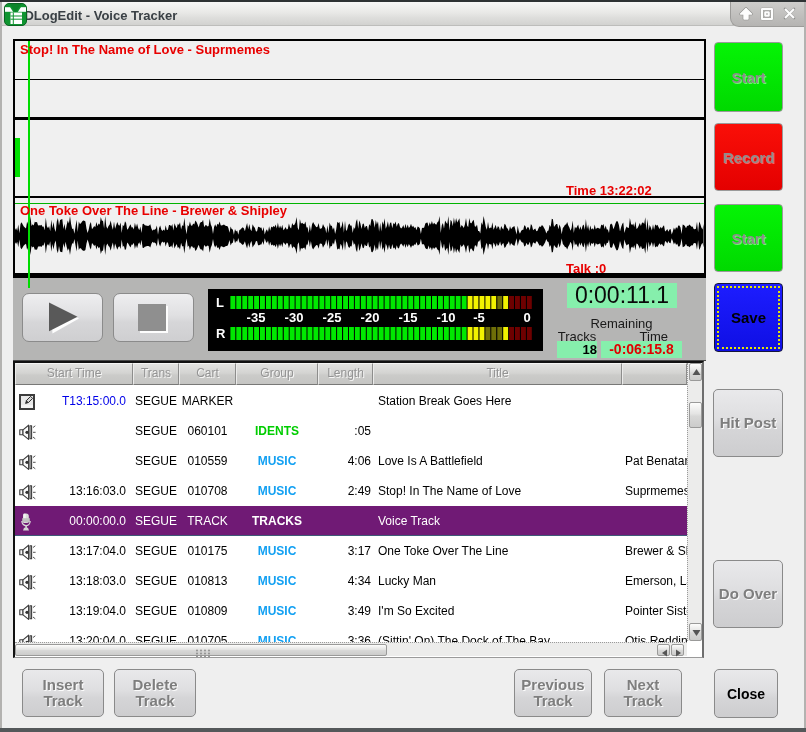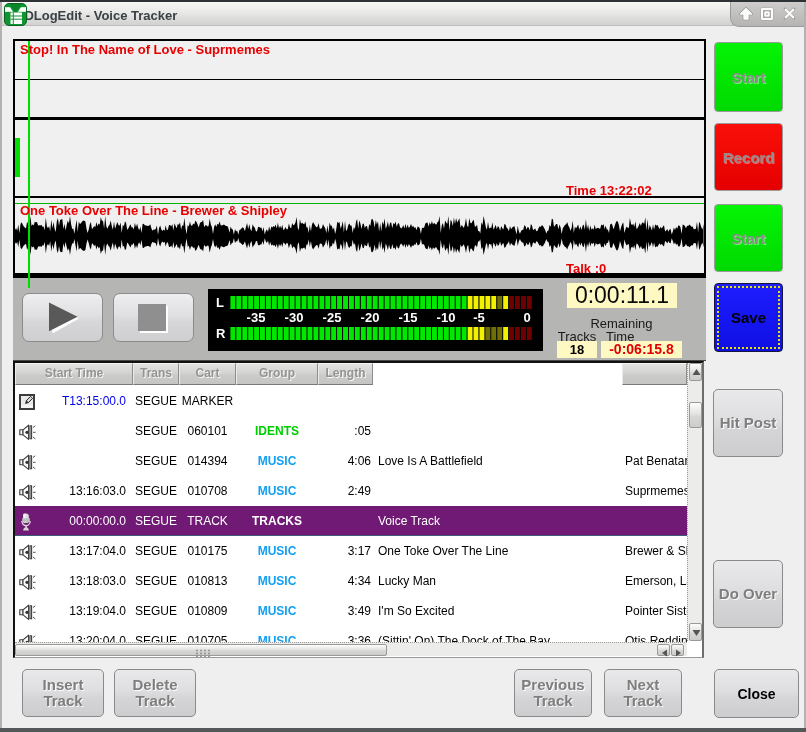--- a/index.html
+++ b/index.html
@@ -12,27 +12,27 @@
   #wintab { left:730px; top:2px; width:76px; height:25px; background:linear-gradient(#cecdcb,#b5b4b2); border-left:1px solid #9c9b99; border-bottom:1px solid #9c9b99; border-radius:0 0 0 9px; }
   #lborder { left:0; top:2px; width:2px; height:727px; background:#b3b2b0; }
   #rborder { left:804px; top:2px; width:2px; height:727px; background:#b3b2b0; }
   #bborder { left:0; top:728px; width:806px; height:4px; background:#54585a; }
   
   .pane { background:#f0f0f0; border:2px solid #000; }
   .redlab { position:absolute; color:#e80000; font-weight:bold; font-size:13px; white-space:pre; }
   
   #transport { left:13px; top:278px; width:693px; height:83px; background:#b5b5b4; border-bottom:1px solid #484848; }
   .tbtn { position:absolute; top:15px; width:81px; height:49px; background:linear-gradient(#eeeef0,#e0e0e2 45%,#d6d6d8 60%,#cfcfd1); border:1px solid #8b8b8b; border-radius:7px; }
-  .lcd { position:absolute; background:#fef9c3; }
+  .lcd { position:absolute; background:#86efac; }
   
   .btn { position:absolute; background:linear-gradient(#e9e9eb,#dedee0 45%,#d5d5d7 60%,#cdcdcf); border:1px solid #8a8a8a; border-radius:5px; color:#7e7e7e; font-weight:bold; font-size:15px; text-align:center; text-shadow:1px 1px 0 rgba(255,255,255,0.9); display:flex; align-items:center; justify-content:center; line-height:16px; }
   .cbtn { position:absolute; width:69px; border-radius:4px; font-weight:bold; font-size:15px; display:flex; align-items:center; justify-content:center; }
   
   #logtable { left:13px; top:361px; width:691px; height:297px; background:#fff; border-top:2px solid #111; border-left:2px solid #111; border-right:2px solid #6e6e6e; border-bottom:1px solid #9a9a9a; overflow:hidden; }
-  .hcell { position:absolute; top:0; height:22px; background:linear-gradient(#e2e2e0,#d4d4d2 45%,#cbcbc9 55%,#c5c5c3); border-top:1px solid #f4f4f3; border-left:1px solid #ebebea; border-right:1px solid #8d8d8c; border-bottom:1px solid #787877; color:#949494; font-weight:bold; font-size:12px; text-align:center; line-height:19px; text-shadow:1px 1px 0 rgba(255,255,255,0.85); }
+  .hcell { position:absolute; top:0; height:22px; background:linear-gradient(#e2e2e0,#d4d4d2 45%,#cbcbc9 55%,#c5c5c3); border-top:1px solid #f4f4f3; border-left:1px solid #ebebea; border-right:1px solid #8d8d8c; border-bottom:1px solid #787877; color:#949494; font-weight:normal; font-size:12px; text-align:center; line-height:19px; text-shadow:1px 1px 0 rgba(255,255,255,0.85); }
   .row { position:absolute; left:0; width:672px; height:30px; font-size:12px; color:#000; }
   .cell { position:absolute; top:0; height:30px; line-height:31px; white-space:pre; overflow:hidden; }
   .ct { text-align:center; }
   .rt { text-align:right; }
   .scr-btn { position:absolute; background:linear-gradient(#fdfdfc,#e4e4e3 45%,#d8d8d7 55%,#cccccb); border:1px solid #9a9a99; border-radius:2px; }
 </style></head><body>
 <div class="abs" id="topstrip"></div>
 <div class="abs" id="titlebar"></div>
 <div class="abs" id="wintab"></div>
 <div class="abs" id="title">RDLogEdit - Voice Tracker</div>
@@ -200,50 +200,52 @@
 <text x="162" y="33">-20</text>
       <text x="200" y="33">-15</text>
       <text x="238" y="33">-10</text>
 <text x="271" y="33">-5</text>
       <text x="319" y="33">0</text>
 </g>
   </svg>
 <div class="abs lcd" style="left:567px;top:283px;width:110px;height:25px;font-size:23px;color:#0a0a0a;text-align:center;line-height:25px">0:00:11.1</div>
 <div class="abs" style="left:566px;top:316px;width:111px;text-align:center;font-size:13px;color:#1a1a1a">Remaining</div>
 <div class="abs" style="left:546px;top:329px;width:62px;text-align:center;font-size:13px;color:#1a1a1a">Tracks</div>
-<div class="abs" style="left:606px;top:329px;width:62px;text-align:left;font-size:13px;color:#1a1a1a">Time</div>
-<div class="abs lcd" style="left:557px;top:341px;width:40px;height:17px;font-size:13px;font-weight:bold;color:#000;text-align:center;line-height:17px">18</div>
+<div class="abs" style="left:606px;top:329px;width:62px;text-align:right;font-size:13px;color:#1a1a1a">Time</div>
+<div class="abs lcd" style="left:557px;top:341px;width:40px;height:17px;font-size:13px;font-weight:bold;color:#000;text-align:right;line-height:17px">18</div>
 <div class="abs lcd" style="left:601px;top:341px;width:81px;height:17px;font-size:14px;font-weight:bold;color:#e00000;text-align:center;line-height:17px">-0:06:15.8</div>
 <div class="abs cbtn" style="left:714px;top:42px;height:70px;background:linear-gradient(#05f405,#00d900);border:1px solid #9a9a9a;color:#8c8c8c;text-shadow:1px 1px 0 rgba(190,255,190,0.6)">Start</div>
 <div class="abs cbtn" style="left:714px;top:123px;height:68px;background:linear-gradient(#fa0f08,#e40000);border:1px solid #9a9a9a;color:#8e8e8e;text-shadow:1px 1px 0 rgba(255,190,190,0.5)">Record</div>
 <div class="abs cbtn" style="left:714px;top:204px;height:68px;background:linear-gradient(#05f405,#00d900);border:1px solid #9a9a9a;color:#8c8c8c;text-shadow:1px 1px 0 rgba(190,255,190,0.6)">Start</div>
 <div class="abs cbtn" style="left:714px;top:283px;height:69px;background:linear-gradient(#1d1dff,#0f0fe4);border:1px solid #16163c;color:#000"><div style="position:absolute;left:2px;top:2px;right:2px;bottom:2px;border:2px dotted #e4e400"></div>Save</div>
 <div class="abs btn" style="left:713px;top:389px;width:70px;height:68px">Hit Post</div>
 <div class="abs btn" style="left:713px;top:560px;width:70px;height:68px">Do Over</div>
 <div class="abs" id="logtable">
 <div class="hcell" style="left:0px;width:118px">Start Time</div>
 <div class="hcell" style="left:118px;width:46px">Trans</div>
 <div class="hcell" style="left:164px;width:57px">Cart</div>
 <div class="hcell" style="left:221px;width:82px">Group</div>
 <div class="hcell" style="left:303px;width:55px">Length</div>
+<div class="hcell" style="left:358px;width:249px">Title</div>
 <div class="hcell" style="left:607px;width:65px"></div>
 <div class="row" style="top:23px;">
 <svg class="abs" style="left:4px;top:8px" width="16" height="16" viewBox="0 0 16 16">
 <rect x="1" y="1" width="14" height="14" fill="#e9e9e9" stroke="#3c3c3c" stroke-width="2"></rect>
 <rect x="2" y="11" width="12" height="3" fill="#f4f4f4"></rect>
 <g stroke="#2e2e2e" stroke-width="1">
 <polygon points="9.2,8.8 13.6,4.4 11.6,2.4 7.2,6.8" fill="#d8d8d8"></polygon>
 <polygon points="6.6,9.4 7.4,7 9,8.6" fill="#2e2e2e"></polygon>
 </g>
 </svg>
 <div class="cell rt" style="left:0;width:111px;color:#0000e8">T13:15:00.0</div>
 <div class="cell ct" style="left:118px;width:46px">SEGUE</div>
 <div class="cell ct" style="left:164px;width:57px">MARKER</div>
 <div class="cell ct" style="left:221px;width:82px;color:#000"></div>
 <div class="cell rt" style="left:303px;width:53px"></div>
+<div class="cell" style="left:363px;width:300px">Station Break Goes Here</div>
 <div class="cell" style="left:610px;width:62px"></div>
 </div>
 <div class="row" style="top:53px;">
 <svg class="abs" style="left:4px;top:8px" width="17" height="17" viewBox="0 0 17 17">
 <g stroke="#3c3c3c" fill="#fafafa" stroke-width="1.1" stroke-linejoin="round">
 <rect x="0.8" y="5.8" width="3.2" height="5"></rect>
 <polygon points="4,5.8 9.6,1.2 9.6,15.4 4,10.8"></polygon>
 <rect x="11" y="1.8" width="1.6" height="13" fill="#fff"></rect>
 </g>
 <circle cx="8" cy="8.3" r="1.6" fill="#333"></circle>
@@ -259,41 +261,42 @@
 <svg class="abs" style="left:4px;top:8px" width="17" height="17" viewBox="0 0 17 17">
 <g stroke="#3c3c3c" fill="#fafafa" stroke-width="1.1" stroke-linejoin="round">
 <rect x="0.8" y="5.8" width="3.2" height="5"></rect>
 <polygon points="4,5.8 9.6,1.2 9.6,15.4 4,10.8"></polygon>
 <rect x="11" y="1.8" width="1.6" height="13" fill="#fff"></rect>
 </g>
 <circle cx="8" cy="8.3" r="1.6" fill="#333"></circle>
 <path d="M14 3.5 L16.3 1.8 M14 8.3 L16.6 8.3 M14 13 L16.3 14.8" stroke="#555" stroke-width="1" fill="none"></path>
 </svg>
 <div class="cell ct" style="left:118px;width:46px">SEGUE</div>
-<div class="cell ct" style="left:164px;width:57px">014394</div>
+<div class="cell ct" style="left:164px;width:57px">010559</div>
 <div class="cell ct" style="left:221px;width:82px;font-weight:bold;color:#12a0f2">MUSIC</div>
 <div class="cell rt" style="left:303px;width:53px">4:06</div>
 <div class="cell" style="left:363px;width:300px">Love Is A Battlefield</div>
 <div class="cell" style="left:610px;width:62px">Pat Benatar</div>
 </div>
 <div class="row" style="top:113px;">
 <svg class="abs" style="left:4px;top:8px" width="17" height="17" viewBox="0 0 17 17">
 <g stroke="#3c3c3c" fill="#fafafa" stroke-width="1.1" stroke-linejoin="round">
 <rect x="0.8" y="5.8" width="3.2" height="5"></rect>
 <polygon points="4,5.8 9.6,1.2 9.6,15.4 4,10.8"></polygon>
 <rect x="11" y="1.8" width="1.6" height="13" fill="#fff"></rect>
 </g>
 <circle cx="8" cy="8.3" r="1.6" fill="#333"></circle>
 <path d="M14 3.5 L16.3 1.8 M14 8.3 L16.6 8.3 M14 13 L16.3 14.8" stroke="#555" stroke-width="1" fill="none"></path>
 </svg>
 <div class="cell rt" style="left:0;width:111px;color:#000">13:16:03.0</div>
 <div class="cell ct" style="left:118px;width:46px">SEGUE</div>
 <div class="cell ct" style="left:164px;width:57px">010708</div>
 <div class="cell ct" style="left:221px;width:82px;font-weight:bold;color:#12a0f2">MUSIC</div>
 <div class="cell rt" style="left:303px;width:53px">2:49</div>
+<div class="cell" style="left:363px;width:300px">Stop! In The Name of Love</div>
 <div class="cell" style="left:610px;width:62px">Suprmemes</div>
 </div>
 <div class="row" style="top:143px;background:#701a75;color:#fff;border-bottom:1px solid #3e5a78;">
 <svg class="abs" style="left:6px;top:7px" width="10" height="19" viewBox="0 0 10 19">
 <rect x="2.2" y="0.5" width="5.6" height="9.5" rx="2.6" fill="#dcdcdc"></rect>
 <rect x="2.2" y="0.5" width="2.6" height="9.5" rx="1.3" fill="#f2f2f2"></rect>
 <rect x="1.2" y="5.2" width="7.6" height="4.2" fill="#c0c0c0"></rect>
 <path d="M0.8 8 a4.2 4.6 0 0 0 8.4 0" fill="none" stroke="#d8d8d8" stroke-width="1.2"></path>
 <rect x="4.2" y="12.8" width="1.8" height="3" fill="#cccccc"></rect>
 <path d="M2 17.5 L8 17.5 L7 14.8 L3 14.8 Z" fill="#d4d4d4"></path>
@@ -409,12 +412,12 @@
         </svg></div>
 <div class="scr-btn" style="left:656px;top:1px;width:13px;height:12px"><svg width="13" height="12">
           <polygon points="9,6 4,2.5 4,9.5" fill="#555"></polygon>
         </svg></div>
 </div>
 </div>
 <div class="abs btn" style="left:22px;top:669px;width:82px;height:48px">Insert<br>Track</div>
 <div class="abs btn" style="left:114px;top:669px;width:82px;height:48px">Delete<br>Track</div>
 <div class="abs btn" style="left:514px;top:669px;width:78px;height:48px">Previous<br>Track</div>
 <div class="abs btn" style="left:604px;top:669px;width:78px;height:48px">Next<br>Track</div>
-<div class="abs btn" style="left:714px;top:669px;width:85px;height:49px;color:#000;font-size:14px;text-shadow:none">Close</div>
+<div class="abs btn" style="left:714px;top:669px;width:64px;height:49px;color:#000;font-size:14px;text-shadow:none">Close</div>
 </body></html>

